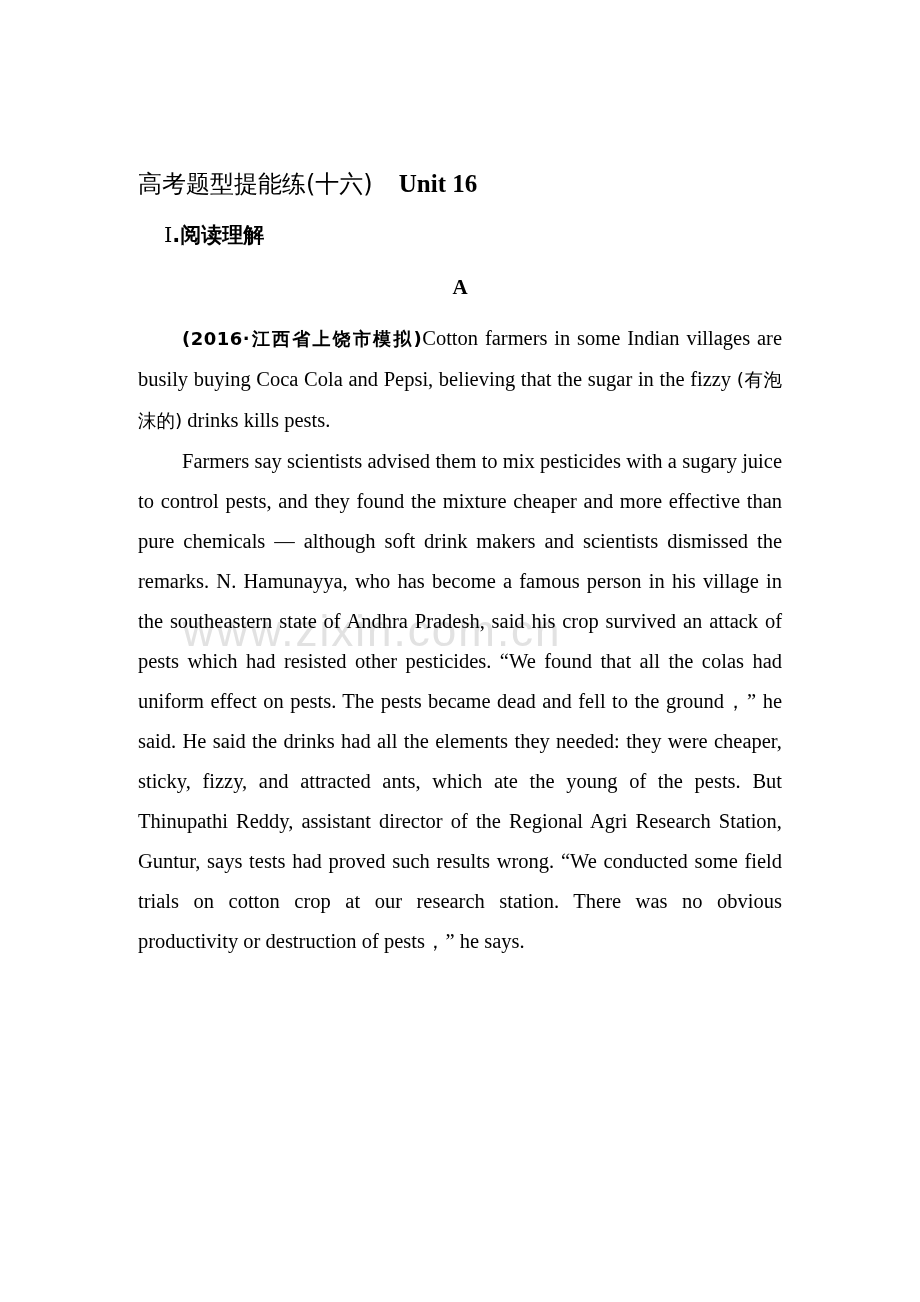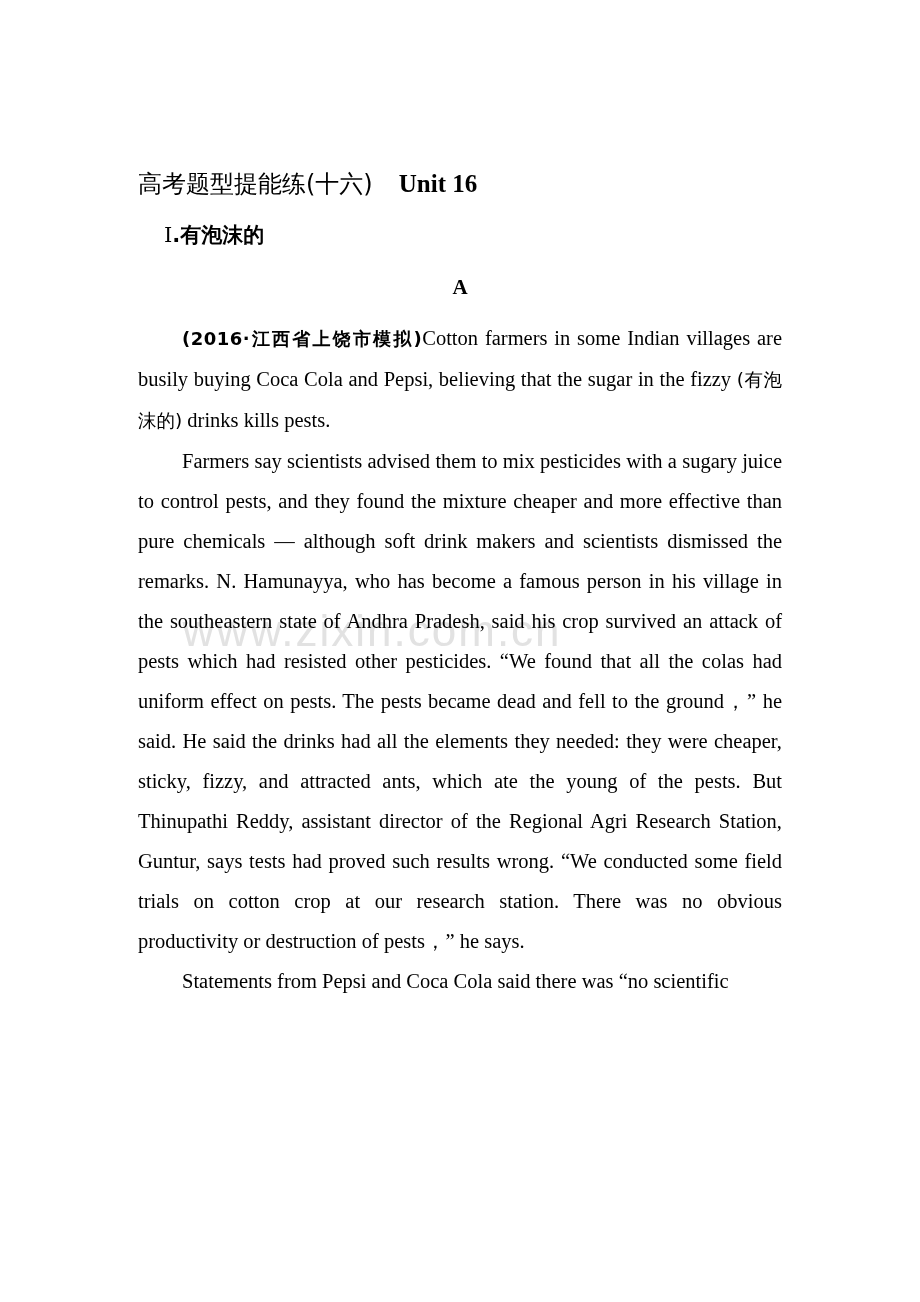--- a/index.html
+++ b/index.html
@@ -122,27 +122,26 @@
 
   <div class="watermark">www.zixin.com.cn</div>
 
   <div class="content">
 
     <div class="exercise-title">
       <span class="cn">高考题型提能练(十六)</span><span class="unit">Unit 16</span>
     </div>
 
     <div class="section-heading">
-      <span class="numeral">Ⅰ</span><span>.有泡沫的</span>
+      <span class="numeral">Ⅰ</span><span>.阅读理解</span>
     </div>
 
     <div class="passage-label">A</div>
 
     <p class="para first">
       <span class="src-tag"><span>(2016·</span><span>江西省上饶市模拟</span><span>)</span></span><span>Cotton farmers in some Indian villages are busily buying Coca Cola and Pepsi, believing that the sugar in the fizzy </span><span class="gloss">(有泡沫的)</span><span> drinks kills pests.</span>
     </p>
 
     <p class="para"><span>Farmers say scientists advised them to mix pesticides with a sugary juice to control pests, and they found the mixture cheaper and more effective than pure chemicals — although soft drink makers and scientists dismissed the remarks. N. Hamunayya, who has become a famous person in his village in the southeastern state of Andhra Pradesh, said his crop survived an attack of pests which had resisted other pesticides. “We found that all the colas had uniform effect on pests. The pests became dead and fell to the ground，” he said. He said the drinks had all the elements they needed: they were cheaper, sticky, fizzy, and attracted ants, which ate the young of the pests. But Thinupathi Reddy, assistant director of the Regional Agri Research Station, Guntur, says tests had proved such results wrong. “We conducted some field trials on cotton crop at our research station. There was no obvious productivity or destruction of pests，” he says.</span></p>
 
-    <p class="para last"><span>Statements from Pepsi and Coca Cola said there was “no scientific</span></p>
 
   </div>
 </div>
 
 </body></html>

